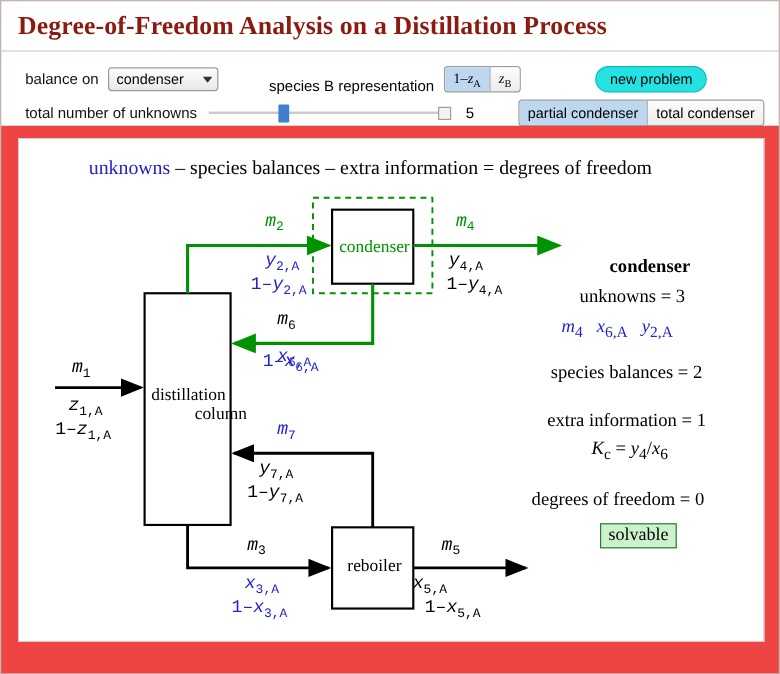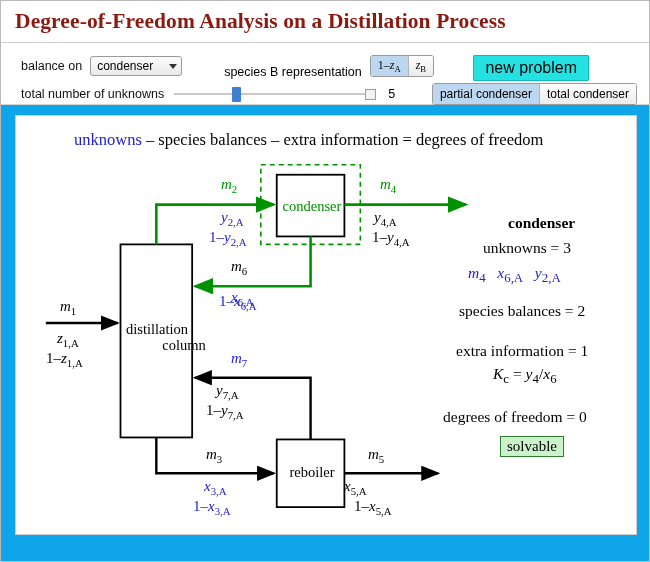--- a/index.html
+++ b/index.html
@@ -13,21 +13,21 @@
     font-family: "Liberation Sans", sans-serif;
     overflow: hidden;
     position: relative;
   }
   #app {
     position: absolute;
     left: 0; top: 0;
     width: 650px; height: 562px;
     box-sizing: border-box;
     border: 1px solid #b9b9b9;
-    background: #0ea5e9;
+    background: #ef4444;
   }
   
   .title-bar {
     height: 42px;
     box-sizing: border-box;
     border-bottom: 1px solid #cfcfcf;
     display: flex;
     align-items: center;
     padding-left: 14px;
     background: #fff;
@@ -108,22 +108,22 @@
   .setter-item:last-child { border-right: none; }
   .setter-item.selected {
     background: #bcd7ef;
   }
   .newprob {
     position: absolute;
     right: 60px;
     top: 12px;
     background: #25e2e2;
     border: 1px solid #14b9bc;
-    border-radius: 1px;
-    font-size: 16px;
+    border-radius: 11px;
+    font-size: 12px;
     padding: 3px 11px;
     cursor: pointer;
     color: #000;
   }
   .slider-row {
     display: flex;
     align-items: center;
     height: 24px;
     margin-top: 3px;
   }
@@ -189,21 +189,21 @@
   }
   .hdr .blue { color: #2222cc; }
   svg.diagram {
     position: absolute;
     left: 0; top: 0;
     width: 100%;
     height: 100%;
   }
   .lbl {
     position: absolute;
-    font-family: Liberation Serif, serif;
+    font-family: Liberation Mono, monospace;
     font-size: 15px;
     color: #000;
     white-space: nowrap;
   }
   .lbl.blue { color: #2222cc; }
   .lbl.green { color: #009200; }
   .lbl sub { font-size: 0.72em; }
   .boxlabel {
     position: absolute;
     font-family: "Liberation Serif", serif;

